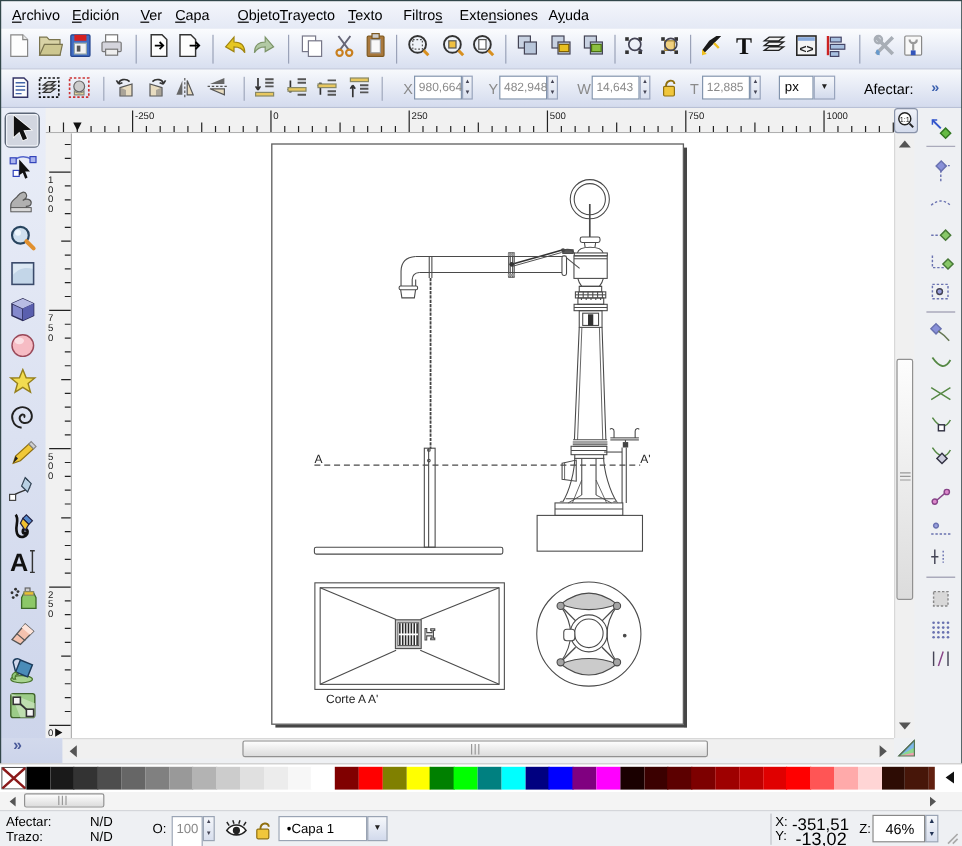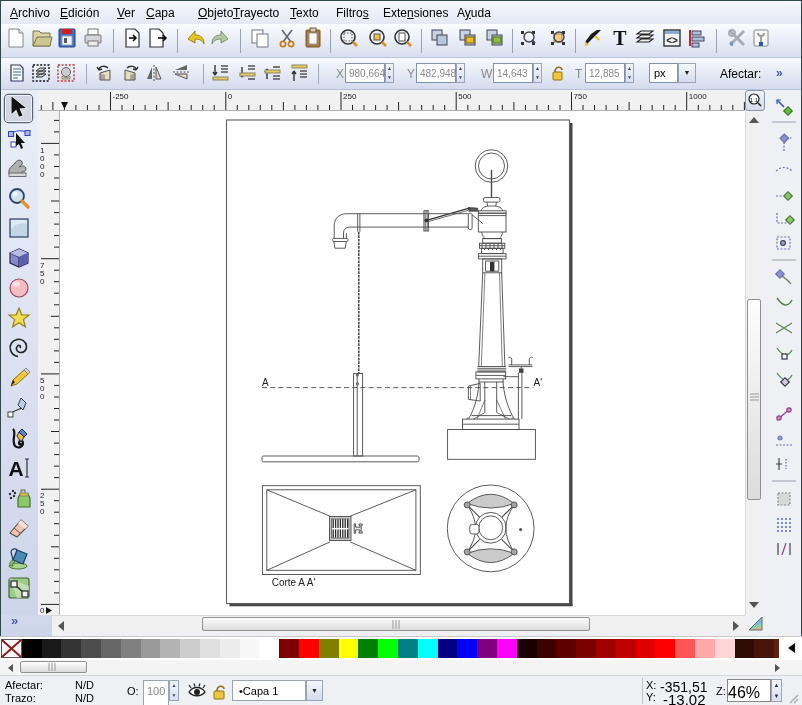--- a/index.html
+++ b/index.html
@@ -928,20 +928,20 @@
         <span class="st" style="left:6px;top:4px;font-weight:normal;font-size:11px">•Capa 1</span>
       </div>
 <div class="abs" style="left:306px;top:4px;width:17px;height:21px;background:linear-gradient(#f6f8fb,#d2daec);border:1px solid #9aa4b4;box-sizing:border-box;text-align:center;font-size:7px;color:#222;line-height:19px">▼</div>
 <div class="abs" style="left:642px;top:2px;width:1px;height:26px;background:#c0c2c8"></div>
 <span class="st" style="left:646px;top:3px;font-size:11px">X:</span>
 <span class="st" style="left:646px;top:15px;font-size:11px">Y:</span>
 <span class="st" style="left:660px;top:3px;font-size:14px">-351,51</span>
 <span class="st" style="left:663px;top:15px;font-size:15px">-13,02</span>
 <span class="st" style="left:716px;top:9px;font-size:11px">Z:</span>
 <div class="entry" style="left:727px;top:3px;width:44px;height:23px;border-color:#888">
-        <span class="st" style="left:0;top:4px;font-size:16px">46%</span>
+        <span class="st" style="left:10px;top:4px;font-size:12px">46%</span>
       </div>
 <div class="abs" style="left:771px;top:3px;width:11px;height:23px;background:linear-gradient(#f4f6fa,#d8dfee);border:1px solid #9aa4b4;box-sizing:border-box;font-size:6px;color:#235;line-height:10.5px;text-align:center">▲<br>▼</div>
 <svg class="abs" style="left:789px;top:18px" width="10" height="10">
         <path d="M9,1 L1,9 M9,5 L5,9" stroke="#aaa" stroke-width="1.4"></path>
       </svg>
 </div>
 <div id="winborder" class="abs"></div>
 </div>
 </body></html>

